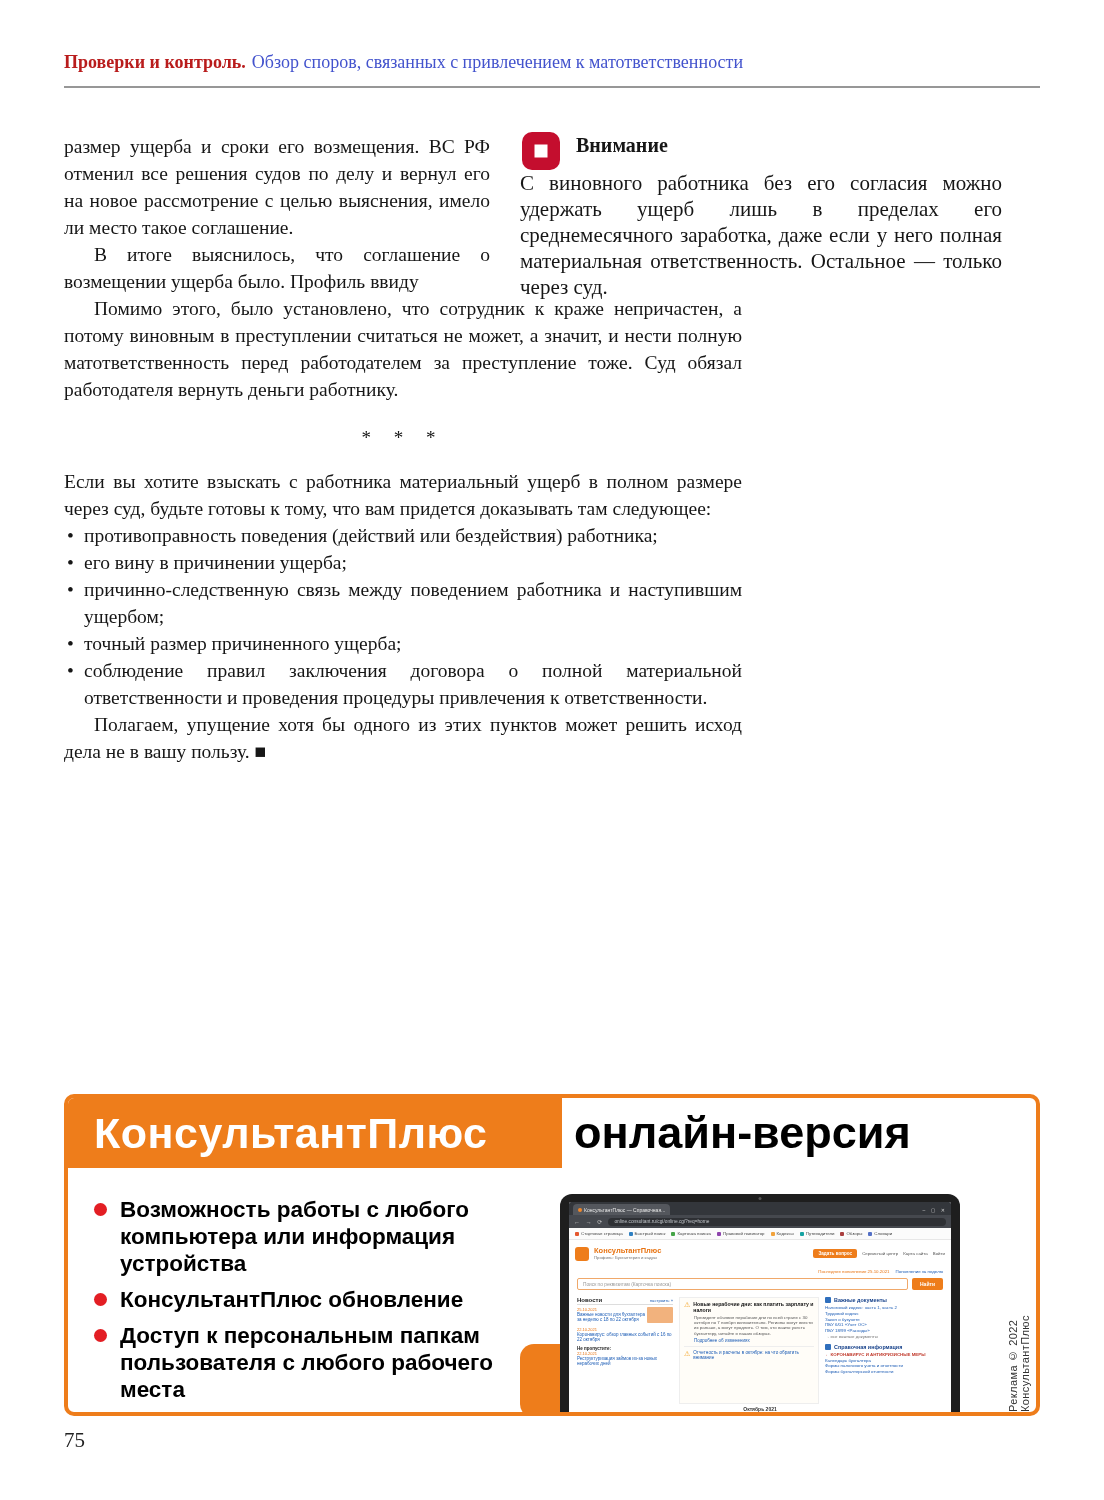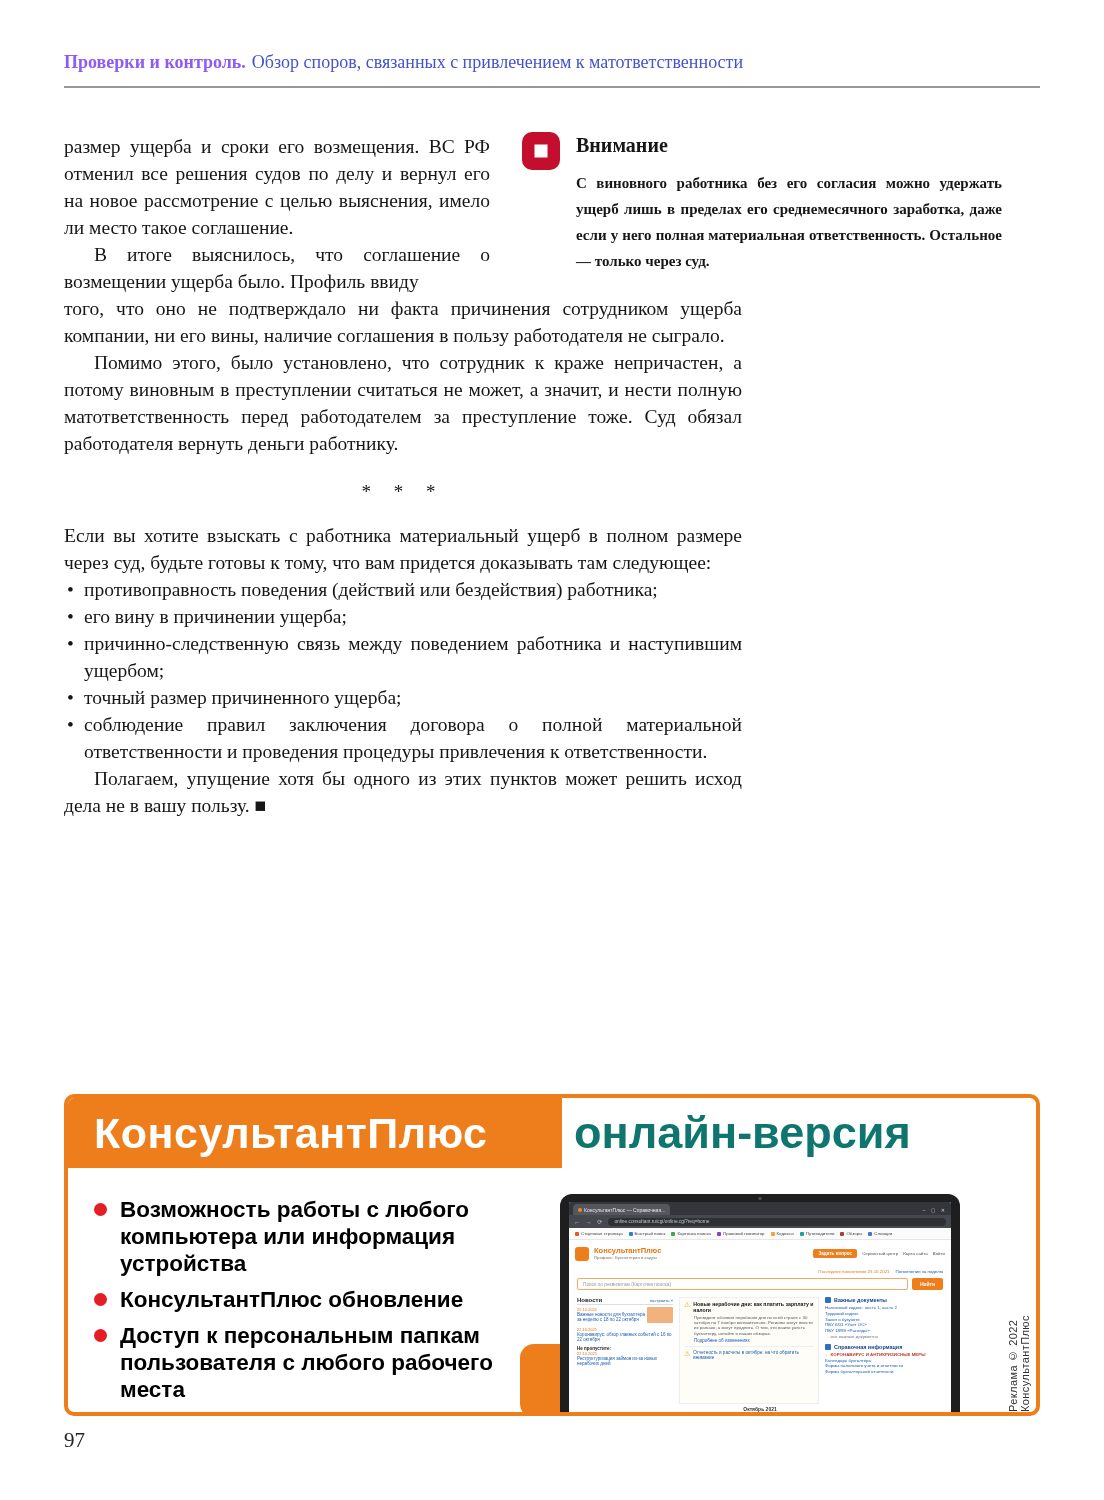--- a/index.html
+++ b/index.html
@@ -4,50 +4,50 @@
 <style>
   * { box-sizing: border-box; margin: 0; padding: 0; }
   html,body { background:#ffffff; }
   .page {
     position: relative; width: 1104px; height: 1500px; background:#ffffff;
     font-family: "Liberation Serif", serif; color:#161616; overflow:hidden;
   }
 
   
   .header { position:absolute; left:64px; top:52px; width:976px; font-size:18px; white-space:nowrap; }
-  .header .section { font-weight:700; color:#8b5cf6; }
+  .header .section { font-weight:700; color:#b91c1c; }
   .header .subtitle { color:#4353cd; margin-left:6px; }
   .header-rule { position:absolute; left:64px; top:86px; width:976px; border-top:2px solid #979797; }
 
   
   .callout { position:absolute; left:520px; top:126px; width:482px; }
   .callout-icon { position:absolute; left:2px; top:6px; width:38px; height:38px; background:#c40e2e; border-radius:10px; }
   .callout-icon-inner { position:absolute; left:50%; top:50%; width:13px; height:13px; background:#fff; transform:translate(-50%,-50%); }
   .callout-title { margin-left:56px; font-size:20px; font-weight:700; padding-top:8px; }
-  .callout-body { margin-left:56px; margin-top:13px; font-size:15px; font-weight:700; line-height:26px; text-align:justify; }
+  .callout-body { margin-top:13px; font-size:21px; font-weight:400; line-height:26px; text-align:justify; }
 
   
   .main { position:absolute; left:64px; top:133px; width:678px; font-size:19.5px; line-height:27px; text-align:justify; }
   .main p { margin:0; }
   .narrow { width:426px; }
   .indent { text-indent:30px; }
   .separator { text-align:center; font-size:19px; letter-spacing:9px; margin:21px 0 17px; }
   .points { list-style:none; }
   .points li { position:relative; padding-left:20px; }
   .points li::before { content:"•"; position:absolute; left:3px; top:0; }
 
   .page-num { position:absolute; left:64px; top:1428px; font-size:21px; color:#222; }
 
   
   .ad { position:absolute; left:64px; top:1094px; width:976px; height:322px; background:#fff;
         border:4px solid #ee7d1b; border-radius:10px; overflow:hidden;
         font-family:"Liberation Sans", sans-serif; }
   .ad-band-orange { position:absolute; left:0; top:0; width:494px; height:70px; background:#ee7d1b; display:flex; align-items:center; }
   .ad-brand { color:#fff; font-weight:700; font-size:43px; padding-left:26px; letter-spacing:0.5px; white-space:nowrap; }
-  .ad-headline { position:absolute; left:506px; top:0; height:70px; display:flex; align-items:center; font-weight:700; font-size:45px; color:#0f766e; white-space:nowrap; }
+  .ad-headline { position:absolute; left:506px; top:0; height:70px; display:flex; align-items:center; font-weight:700; font-size:45px; color:#000000; white-space:nowrap; }
   .ad-features { position:absolute; left:24px; top:98px; width:430px; list-style:none; }
   .ad-features li { position:relative; padding-left:28px; font-size:22.5px; font-weight:700; line-height:27px; margin-bottom:9px; color:#000; }
   .ad-features li::before { content:""; position:absolute; left:2px; top:7px; width:13px; height:13px; border-radius:50%; background:#e31e24; }
   .ad-accent { position:absolute; left:452px; top:246px; width:230px; height:74px; background:#ee7d1b; border-radius:14px; }
   .ad-vertical { position:absolute; right:5px; top:150px; writing-mode:vertical-rl; transform:rotate(180deg);
                  font-size:11px; color:#333; letter-spacing:0.4px; }
 
   
   .laptop { position:absolute; left:492px; top:96px; width:400px; height:226px; background:#1e1e1e;
             border-radius:12px 12px 0 0; padding:8px 9px 0; z-index:2; }
@@ -135,21 +135,20 @@
     </div>
     <div class="callout-title">Внимание</div>
     <div class="callout-body">С виновного работника без его согласия можно удержать ущерб лишь в пределах его среднемесячного заработка, даже если у него полная материальная ответственность. Остальное — только через суд.</div>
   </div>
 
   <div class="main">
     <div class="narrow">
       <p>размер ущерба и сроки его возмещения. ВС РФ отменил все решения судов по делу и вернул его на новое рассмотрение с целью выяснения, имело ли место такое соглашение.</p>
       <p class="indent">В итоге выяснилось, что соглашение о возмещении ущерба было. Профиль ввиду</p>
     </div>
-    <p>того, что оно не подтверждало ни факта причинения сотрудником ущерба компании, ни его вины, наличие соглашения в пользу работодателя не сыграло.</p>
     <p class="indent">Помимо этого, было установлено, что сотрудник к краже непричастен, а потому виновным в преступлении считаться не может, а значит, и нести полную матответственность перед работодателем за преступление тоже. Суд обязал работодателя вернуть деньги работнику.</p>
     <div class="separator">* * *</div>
     <p>Если вы хотите взыскать с работника материальный ущерб в полном размере через суд, будьте готовы к тому, что вам придется доказывать там следующее:</p>
     <ul class="points">
       <li>противоправность поведения (действий или бездействия) работника;</li>
       <li>его вину в причинении ущерба;</li>
       <li>причинно-следственную связь между поведением работника и наступившим ущербом;</li>
       <li>точный размер причиненного ущерба;</li>
       <li>соблюдение правил заключения договора о полной материальной ответственности и проведения процедуры привлечения к ответственности.</li>
     </ul>
@@ -309,15 +308,15 @@
         </div>
 
         <div class="screen-footer">Октябрь 2021</div>
 
       </div>
     </div>
 
     <div class="ad-vertical">Реклама © 2022 КонсультантПлюс</div>
   </div>
 
-  <div class="page-num">97</div>
+  <div class="page-num">75</div>
 
 </div>
 
 </body></html>

